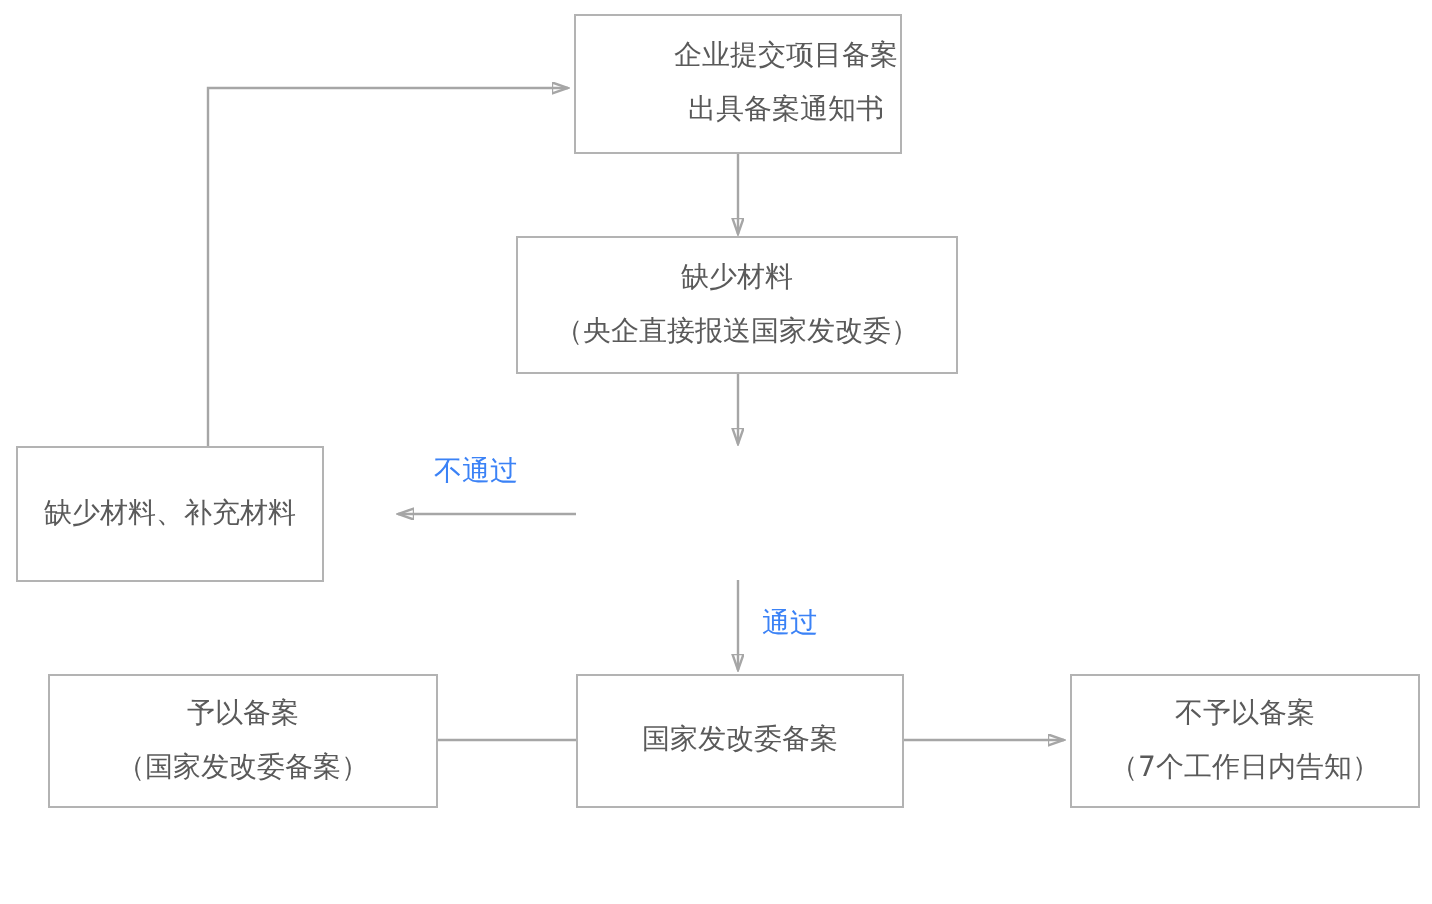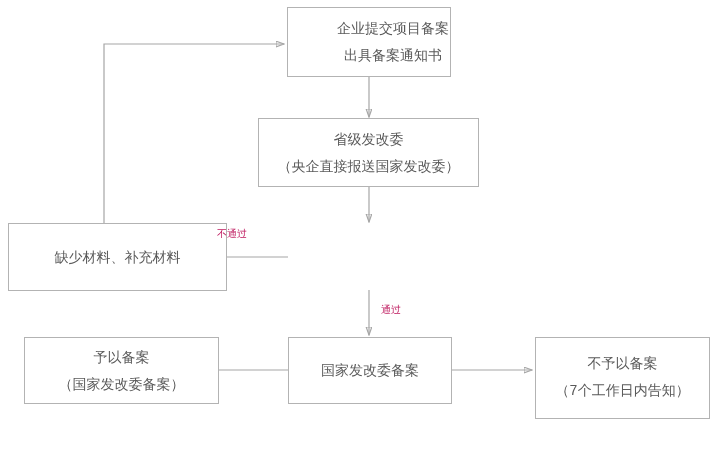--- a/index.html
+++ b/index.html
@@ -28,22 +28,22 @@
     font-size: 14px;
     line-height: 1.9;
     text-align: center;
     white-space: nowrap;
   }
   .node .line1, .node .line2 {
     display: block;
   }
   .edge-label {
     position: absolute;
-    color: #be185d;
-    font-size: 10px;
+    color: #3b82f6;
+    font-size: 14px;
     line-height: 1;
     white-space: nowrap;
   }
   svg.connectors {
     position: absolute;
     left: 0;
     top: 0;
     width: 716px;
     height: 452px;
     pointer-events: none;
@@ -81,39 +81,39 @@
 
     <line x1="452" y1="370" x2="532" y2="370" marker-end="url(#arrow)"></line>
   </svg>
 
   <div class="node" style="left:287px; top:7px; width:164px; height:70px;padding-left:48px;">
     <span class="line1">企业提交项目备案</span>
     <span class="line2">出具备案通知书</span>
   </div>
 
   <div class="node" style="left:258px; top:118px; width:221px; height:69px;">
-    <span class="line1">省级发改委</span>
+    <span class="line1">缺少材料</span>
     <span class="line2">（央企直接报送国家发改委）</span>
   </div>
 
-  <div class="node" style="left:8px; top:223px; width:219px; height:68px;gap:39px;">
+  <div class="node" style="left:8px; top:223px; width:154px; height:68px;gap:39px;">
     <span class="line1">缺少材料、补充材料</span>
   </div>
 
 
   <div class="node" style="left:24px; top:337px; width:195px; height:67px;">
     <span class="line1">予以备案</span>
     <span class="line2">（国家发改委备案）</span>
   </div>
 
   <div class="node" style="left:288px; top:337px; width:164px; height:67px;">
     <span class="line1">国家发改委备案</span>
   </div>
 
-  <div class="node" style="left:535px; top:337px; width:175px; height:82px;font-family:Liberation Mono, monospace;">
+  <div class="node" style="left:535px; top:337px; width:175px; height:67px;">
     <span class="line1">不予以备案</span>
     <span class="line2">（7个工作日内告知）</span>
   </div>
 
   <div class="edge-label" style="left:217px; top:229px;">不通过</div>
 
   <div class="edge-label" style="left:381px; top:305px;">通过</div>
 
 </div>
 

